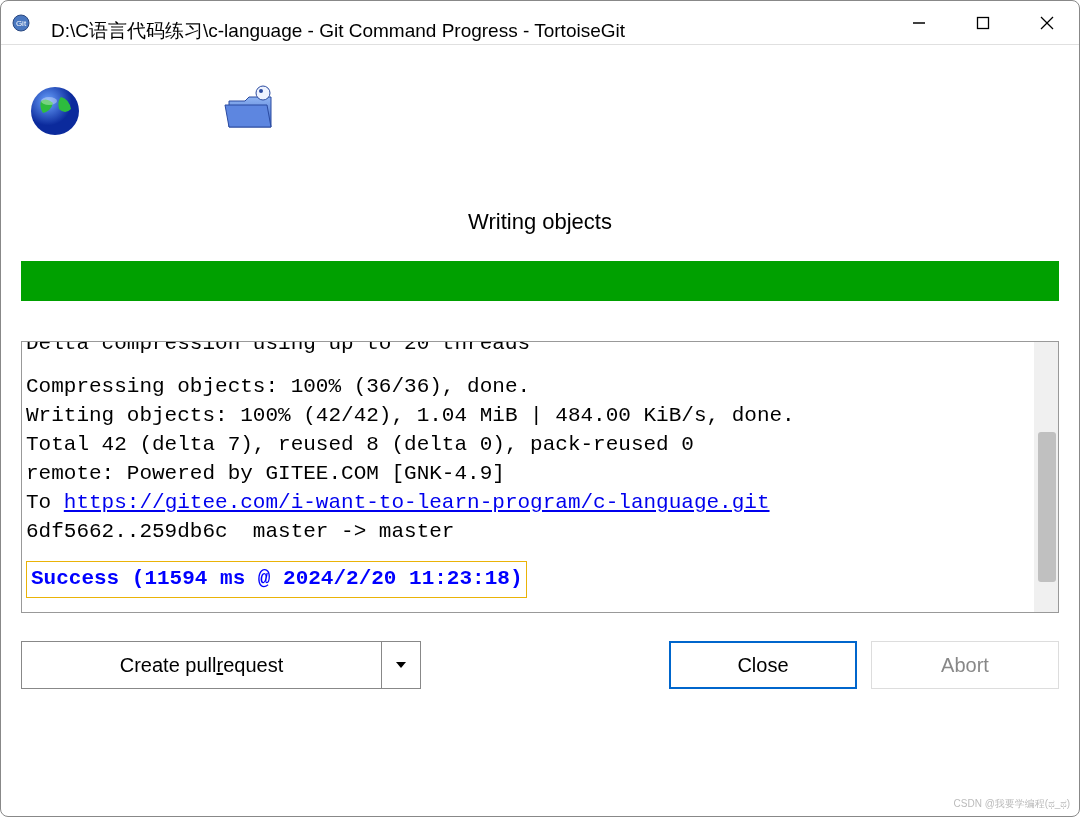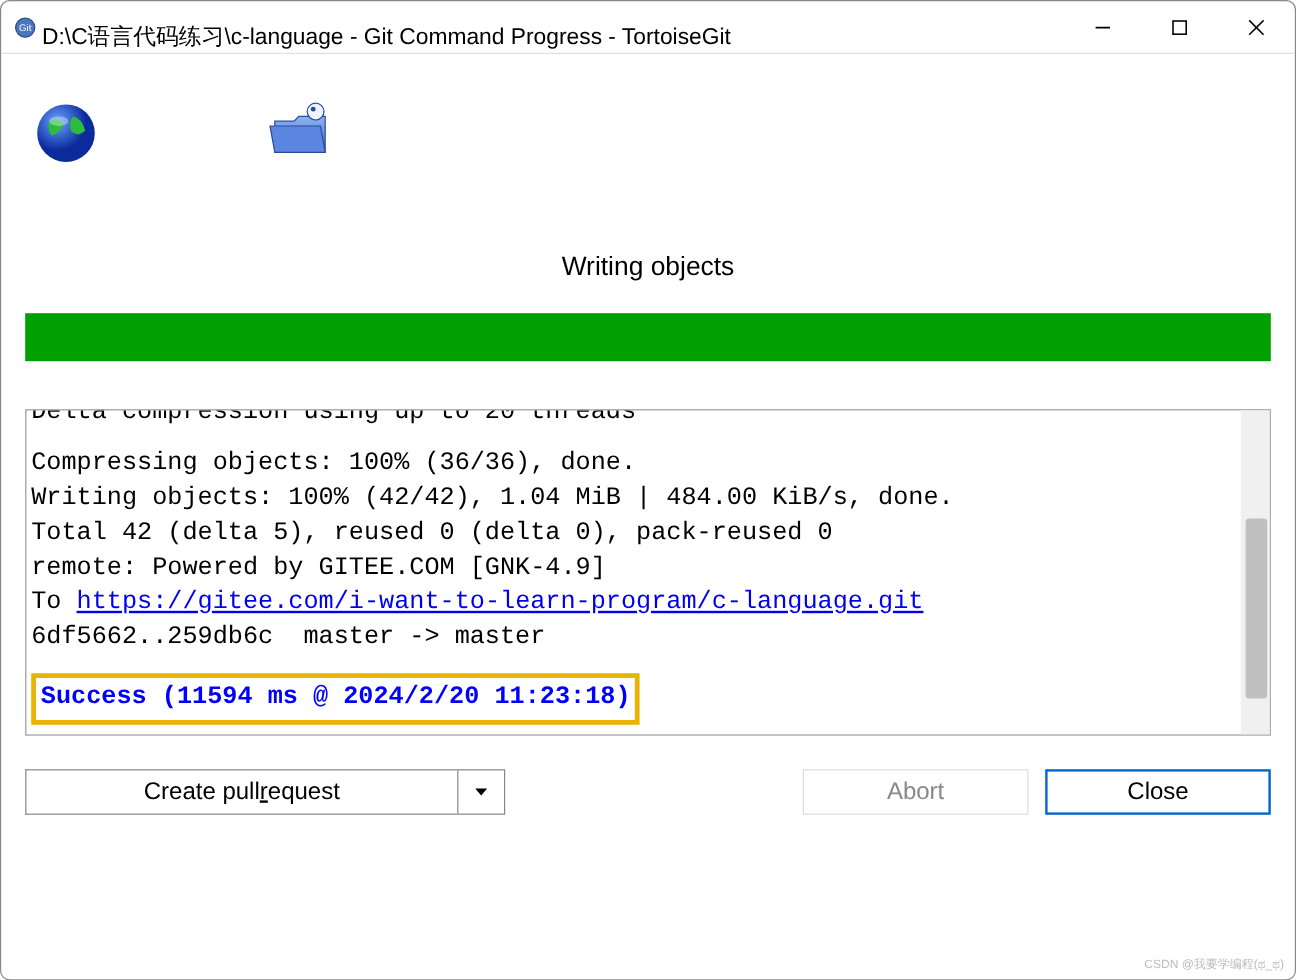--- a/index.html
+++ b/index.html
@@ -28,21 +28,21 @@
     .titlebar {
       height: 44px;
       display: flex;
       align-items: center;
       padding: 0 0 0 10px;
       border-bottom: 1px solid #e0e0e0;
     }
     .title-icon {
       width: 20px;
       height: 20px;
-      margin-right: 4px;
+      margin-right: 20px;
       flex-shrink: 0;
     }
     .title-text {
       font-size: 19px;
       color: #000;
       flex: 1;
       white-space: nowrap;
       overflow: hidden;
       margin-top: 16px;
     }
@@ -108,21 +108,21 @@
     }
     .log-link {
       color: #0000ee;
       text-decoration: underline;
     }
     .log-success {
       color: #0000ff;
       font-weight: bold;
     }
     .highlight-box {
-      border: 4px solid #eab308;
+      border: 1px solid #eab308;
       display: inline-block;
       padding: 3px 4px;
       margin-top: 14px;
     }
     .log-scrollbar {
       width: 24px;
       background: #f0f0f0;
       position: relative;
     }
     .scroll-thumb {
@@ -137,21 +137,21 @@
     .button-bar {
       display: flex;
       align-items: center;
       padding: 28px 0 24px 0;
       gap: 14px;
     }
     .btn-group {
       display: flex;
     }
     .btn {
-      height: 38px;
+      height: 48px;
       border: 1px solid #888;
       background: #fff;
       font-size: 20px;
       cursor: pointer;
       display: flex;
       align-items: center;
       justify-content: center;
       padding: 0 30px;
     }
     .btn-main {
@@ -252,21 +252,21 @@
     </div>
 
     <div class="status-label">Writing objects</div>
 
     <div class="progress-bar"></div>
 
     <div class="log-container">
       <div class="log-area"><span style="position:relative;top:-14px;">Delta compression using up to 20 threads</span>
 <span>Compressing objects: 100% (36/36), done.</span>
 <span>Writing objects: 100% (42/42), 1.04 MiB | 484.00 KiB/s, done.</span>
-<span>Total 42 (delta 5), reused 0 (delta 0), pack-reused 0</span>
+<span>Total 42 (delta 7), reused 8 (delta 0), pack-reused 0</span>
 <span>remote: Powered by GITEE.COM [GNK-4.9]</span>
 <span>To </span><a class="log-link">https://gitee.com/i-want-to-learn-program/c-language.git</a>
 <span>6df5662..259db6c  master -&gt; master</span>
 <span class="highlight-box"><span class="log-success">Success (11594 ms @ 2024/2/20 11:23:18)</span></span></div>
       <div class="log-scrollbar">
         <div class="scroll-thumb"></div>
       </div>
     </div>
 
     <div class="button-bar">
@@ -276,19 +276,19 @@
             <span class="underline-accel">r</span>
             <span>equest</span>
         </button>
         <button class="btn btn-dropdown">
           <svg width="12" height="12" viewBox="0 0 12 12">
               <path d="M1 3 L6 9 L11 3 Z" fill="#000"></path>
             </svg>
         </button>
       </div>
       <div class="spacer"></div>
+      <button class="btn btn-close">Close</button>
       <button class="btn btn-abort">Abort</button>
-      <button class="btn btn-close">Close</button>
     </div>
   </div>
 </div>
 
 <div class="watermark">CSDN @我要学编程(ಥ_ಥ)</div>
 
 </body></html>

